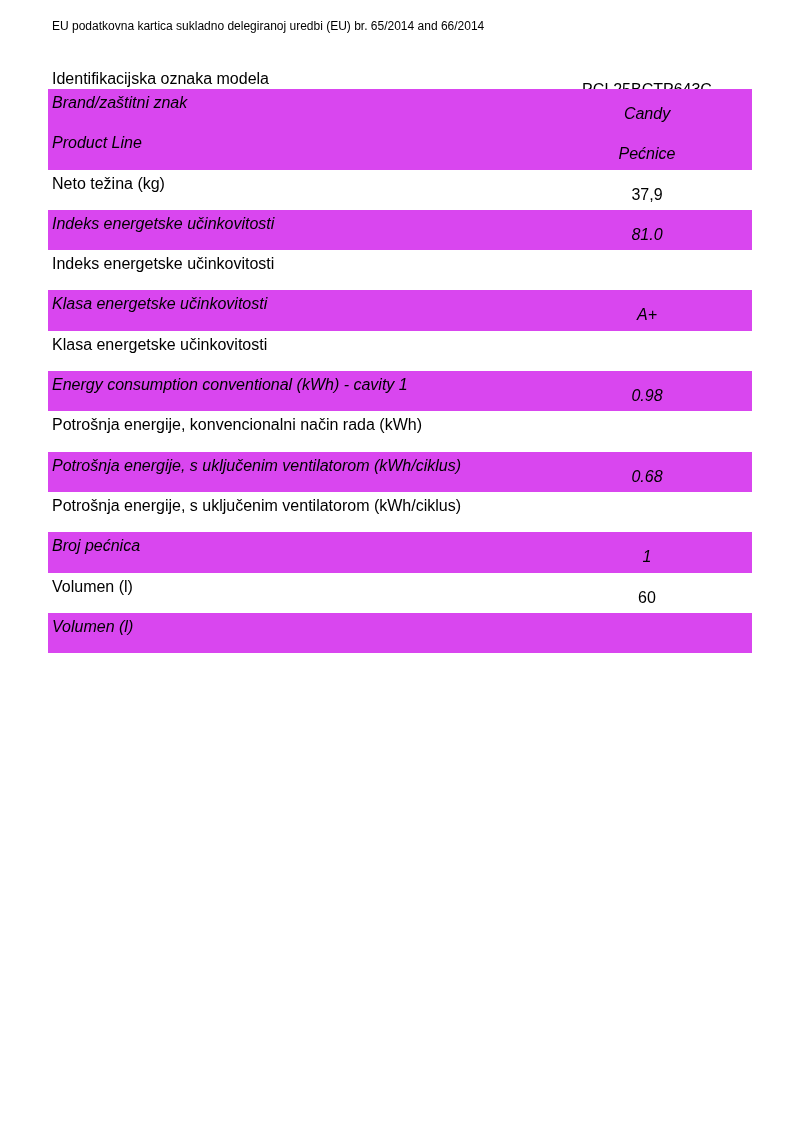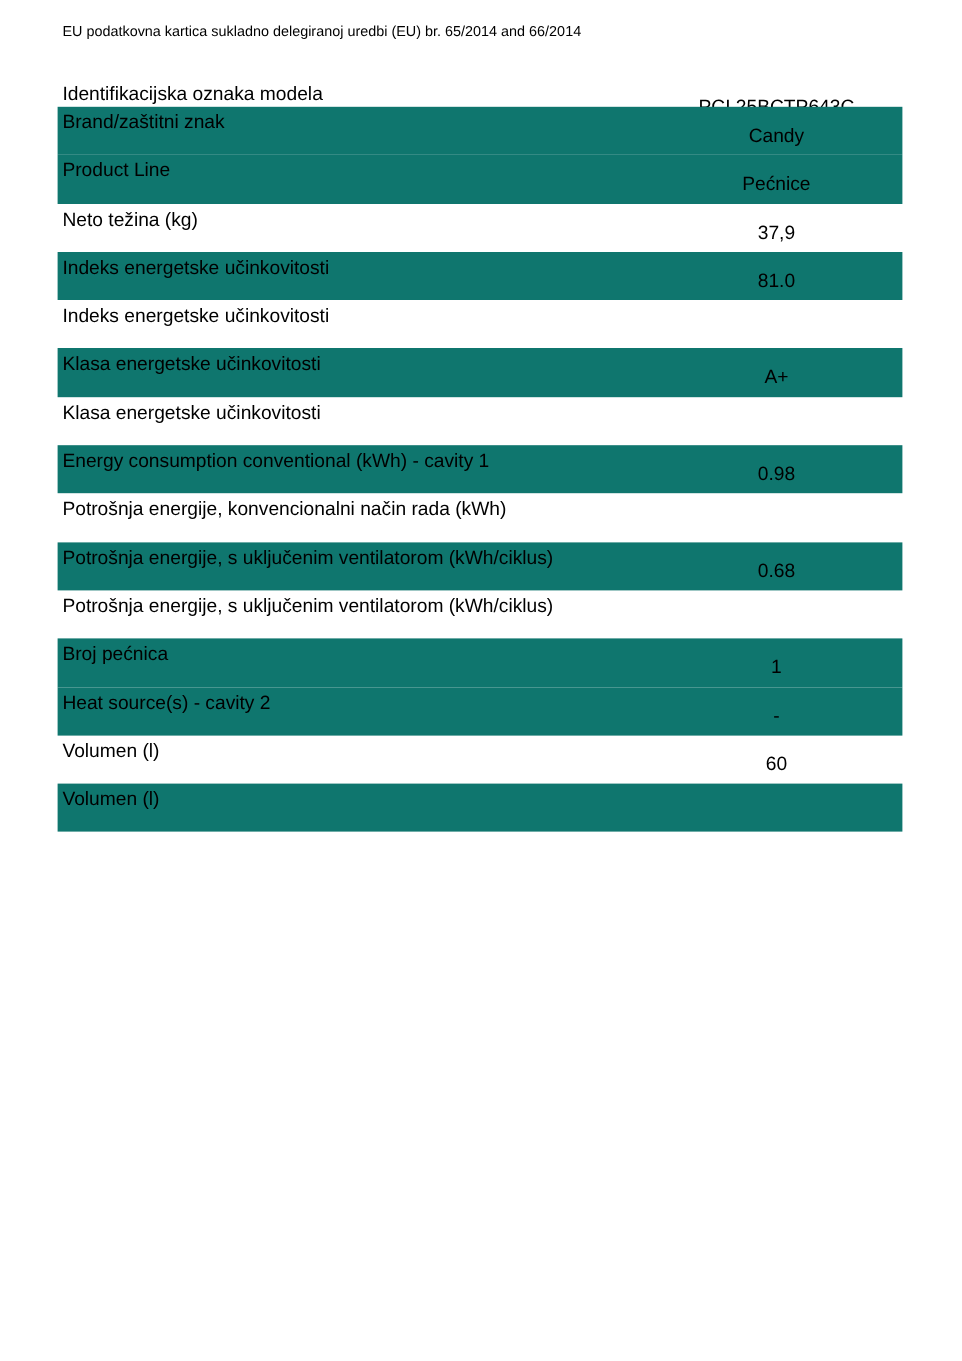--- a/index.html
+++ b/index.html
@@ -16,21 +16,21 @@
   }
   .model-row {
     position: absolute; left: 48px; top: 68px; width: 704px; height: 22px;
   }
   .table {
     position: absolute; left: 48px; top: 89px; width: 704px;
   }
   .row {
     position: relative; height: 40.3px; width: 704px;
   }
-  .row.shaded { background: #0f766e; }
+  .row.shaded { background: #d946ef; font-style: italic; }
   .cell-label {
     position: absolute; left: 4px; top: 4px;
     font-size: 16px; line-height: 20px; white-space: nowrap;
   }
   .cell-value {
     position: absolute; left: 519px; width: 160px; top: 4px;
     text-align: center;
     font-size: 16px; line-height: 20px; white-space: nowrap; margin-top: 11px;
   }
   .model-row .cell-label { top: 1px; }
@@ -88,24 +88,20 @@
     <span class="cell-value">0.68</span>
   </div>
   <div class="row">
     <span class="cell-label">Potrošnja energije, s uključenim ventilatorom (kWh/ciklus)</span>
     <span class="cell-value"></span>
   </div>
   <div class="row shaded">
     <span class="cell-label">Broj pećnica</span>
     <span class="cell-value">1</span>
   </div>
-  <div class="row shaded">
-    <span class="cell-label">Heat source(s) - cavity 2</span>
-    <span class="cell-value">-</span>
-  </div>
   <div class="row">
     <span class="cell-label">Volumen (l)</span>
     <span class="cell-value">60</span>
   </div>
   <div class="row shaded">
     <span class="cell-label">Volumen (l)</span>
     <span class="cell-value"></span>
   </div>
 </div>
 

